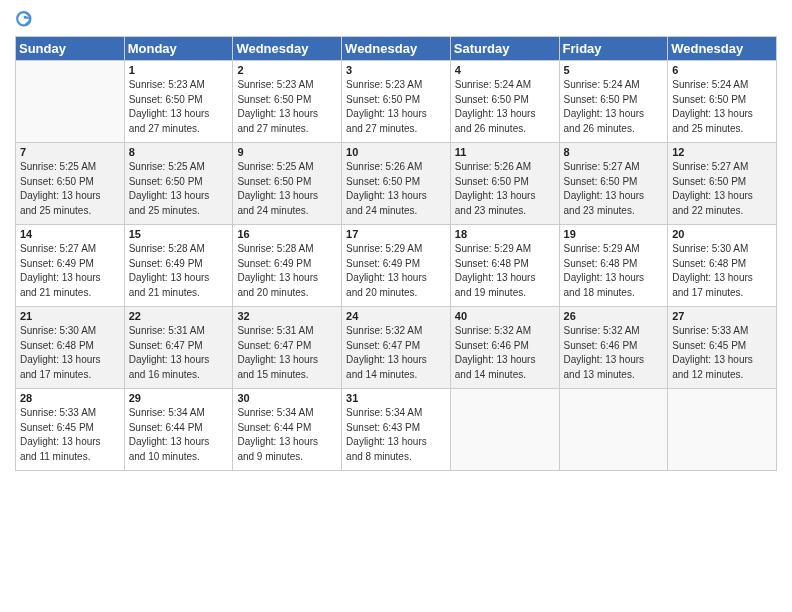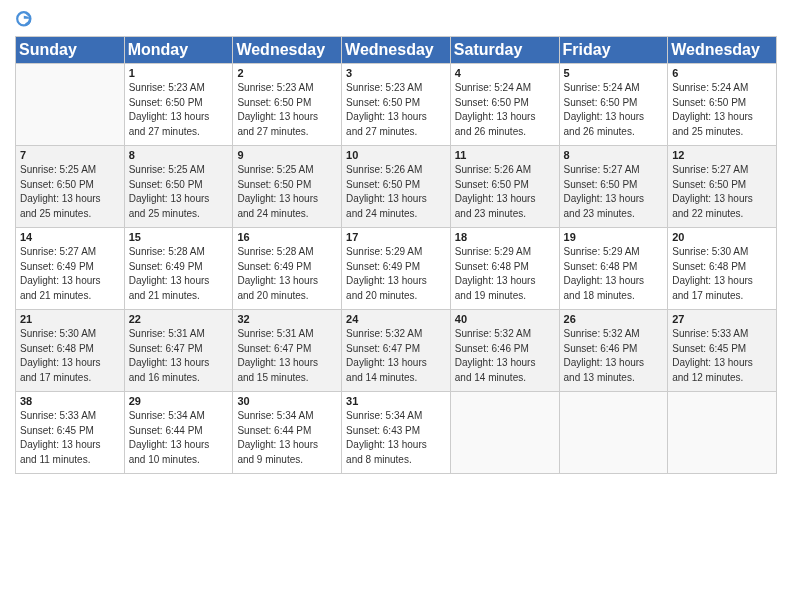--- a/index.html
+++ b/index.html
@@ -51,21 +51,21 @@
       margin-top: 2px;
     }
     .calendar {
       width: 100%;
       border-collapse: collapse;
       table-layout: fixed;
     }
     .calendar th {
       background: #3a6db5;
       color: #fff;
-      font-size: 16px;
+      font-size: 13px;
       font-weight: bold;
       padding: 4px 3px;
       text-align: left;
       border: 1px solid #ccc;
     }
     .calendar td {
       border: 1px solid #ccc;
       vertical-align: top;
       padding: 3px 4px;
       font-size: 9px;
@@ -325,21 +325,21 @@
           <td>
             <span class="day-num">27</span>
             <div class="day-info" style="white-space: pre-line;">Sunrise: 5:33 AM
 Sunset: 6:45 PM
 Daylight: 13 hours
 and 12 minutes.</div>
           </td>
         </tr>
         <tr class="row-white">
           <td>
-            <span class="day-num">38</span>
+            <span class="day-num">28</span>
             <div class="day-info" style="white-space: pre-line;">Sunrise: 5:33 AM
 Sunset: 6:45 PM
 Daylight: 13 hours
 and 11 minutes.</div>
           </td>
           <td>
             <span class="day-num">29</span>
             <div class="day-info" style="white-space: pre-line;">Sunrise: 5:34 AM
 Sunset: 6:44 PM
 Daylight: 13 hours

